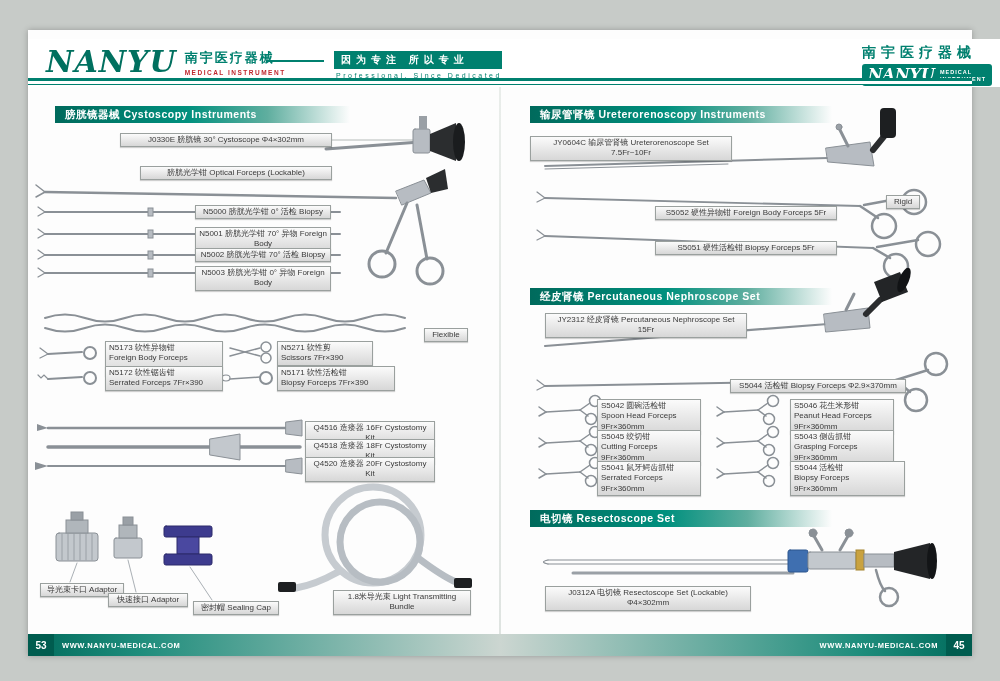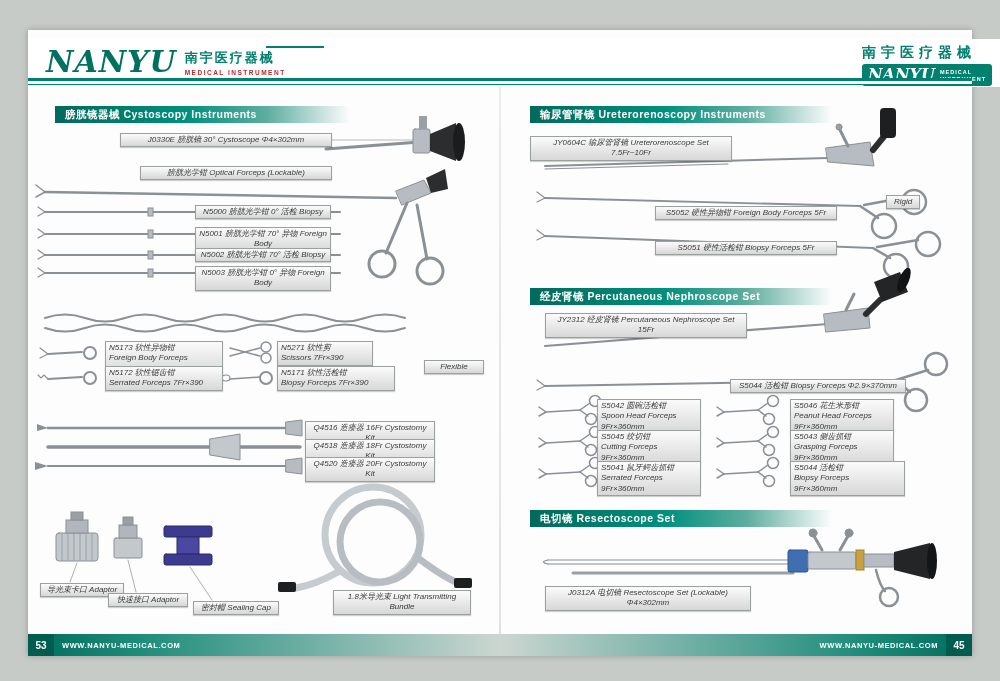--- a/index.html
+++ b/index.html
@@ -20,21 +20,21 @@
   .slogan-cn{background:#00806F;color:#fff;font-size:10px;font-weight:bold;letter-spacing:5px;padding:2px 7px;}
   .slogan-en{color:#00806F;font-size:7px;letter-spacing:2.5px;margin-top:3px;padding-left:2px;}
   .logo-right{position:absolute;right:26px;top:5px;display:flex;flex-direction:column;align-items:flex-start;}
   .lr-cn{font-size:14px;font-weight:bold;color:#00806F;letter-spacing:5px;}
   .lr-box{margin-top:2px;display:flex;align-items:stretch;background:#00806F;border-radius:3px;padding:2px 6px;gap:5px;}
   .lr-brand{font-family:"DejaVu Serif",serif;font-style:italic;font-weight:bold;font-size:16px;color:#fff;line-height:18px;}
   .lr-sub{display:flex;flex-direction:column;justify-content:center;gap:1px;}
   .lr-sub span{font-size:5.5px;font-weight:bold;color:#fff;letter-spacing:1px;line-height:6px;}
   
   .banner{position:absolute;z-index:2;height:17px;line-height:17px;color:#fff;font-size:10.5px;font-weight:bold;padding-left:10px;box-sizing:border-box;background:linear-gradient(90deg,#006a5c 0%,#00907e 45%,#5fae9f 72%,rgba(199,207,203,0) 100%);letter-spacing:.5px;white-space:nowrap;overflow:hidden;}
-  .lbl{position:absolute;z-index:2;background:linear-gradient(180deg,#fbfbfb,#d7d7d7);border:1px solid #9aa09e;color:#3a3a3a;font-size:8px;line-height:1.3;padding:1px 3px;white-space:pre-line;text-align:center;box-sizing:border-box;box-shadow:0 1px 1px rgba(0,0,0,.18);font-style:italic;}
+  .lbl{position:absolute;z-index:2;background:linear-gradient(180deg,#fbfbfb,#d7d7d7);border:1px solid #9aa09e;color:#3a3a3a;font-size:8px;line-height:1.3;padding:1px 3px;white-space:pre-line;text-align:center;box-sizing:border-box;box-shadow:0 1px 1px rgba(0,0,0,.18);}
   .ml{text-align:left;}
   
   .art{position:absolute;left:0;top:0;z-index:1;}
   
   .footer{position:absolute;left:0;bottom:0;width:944px;height:22px;z-index:3;display:flex;align-items:center;background:linear-gradient(90deg,#006b5c 0%,#1f8d7c 12%,#ccd6d1 50%,#1f8d7c 88%,#006b5c 100%);}
   .pagenum{width:26px;height:22px;background:#005c4f;color:#fff;font-size:10px;font-weight:bold;display:flex;align-items:center;justify-content:center;}
   .site{color:#fff;font-size:7.5px;font-weight:bold;letter-spacing:.6px;margin:0 8px;}
   .spacer{flex:1;}
 </style>
 </head>
@@ -46,20 +46,24 @@
     <div class="hdr">
       <div class="logo-left">
         <div class="brand-big">NANYU</div>
         <div class="logo-cn-col">
           <div class="logo-cn">南宇医疗器械</div>
           <div class="logo-sub">MEDICAL INSTRUMENT</div>
         </div>
       </div>
       <div class="slogan">
         <div class="dash"></div>
+        <div class="slogan-col">
+          <div class="slogan-cn">因为专注 所以专业</div>
+          <div class="slogan-en">Professional, Since Dedicated</div>
+        </div>
       </div>
       <div class="logo-right">
         <div class="lr-cn">南宇医疗器械</div>
         <div class="lr-box">
           <div class="lr-brand">NANYU</div>
           <div class="lr-sub">
             <span>MEDICAL</span>
             <span>INSTRUMENT</span>
           </div>
         </div>
@@ -262,21 +266,21 @@
     <div class="banner" style="left:502px;top:76px;width:302px;">输尿管肾镜 Ureterorenoscopy Instruments</div>
     <div class="banner" style="left:502px;top:258px;width:302px;">经皮肾镜 Percutaneous Nephroscope Set</div>
     <div class="banner" style="left:502px;top:480px;width:302px;">电切镜  Resectoscope Set</div>
 
     <div class="lbl" style="left:92px;top:103px;width:212px;">J0330E 膀胱镜 30°  Cystoscope  Φ4×302mm</div>
     <div class="lbl" style="left:112px;top:136px;width:192px;">膀胱光学钳 Optical Forceps (Lockable)</div>
     <div class="lbl" style="left:167px;top:175px;width:136px;">N5000 膀胱光学钳 0°  活检 Biopsy</div>
     <div class="lbl" style="left:167px;top:197px;width:136px;">N5001 膀胱光学钳 70°  异物 Foreign Body</div>
     <div class="lbl" style="left:167px;top:218px;width:136px;">N5002 膀胱光学钳 70°  活检 Biopsy</div>
     <div class="lbl" style="left:167px;top:236px;width:136px;">N5003 膀胱光学钳 0°  异物 Foreign Body</div>
-    <div class="lbl" style="left:396px;top:298px;width:60px;margin-top:32px;">Flexible</div>
+    <div class="lbl" style="left:396px;top:298px;width:44px;">Flexible</div>
     <div class="lbl ml" style="left:77px;top:311px;width:118px;">N5173 软性异物钳
 Foreign Body Forceps 7Fr×390</div>
     <div class="lbl ml" style="left:249px;top:311px;width:96px;">N5271 软性剪
 Scissors 7Fr×390</div>
     <div class="lbl ml" style="left:77px;top:336px;width:118px;">N5172 软性锯齿钳
 Serrated Forceps 7Fr×390</div>
     <div class="lbl ml" style="left:249px;top:336px;width:118px;">N5171 软性活检钳
 Biopsy Forceps 7Fr×390</div>
     <div class="lbl" style="left:277px;top:391px;width:130px;">Q4516 造瘘器 16Fr Cystostomy Kit</div>
     <div class="lbl" style="left:277px;top:409px;width:130px;">Q4518 造瘘器 18Fr Cystostomy Kit</div>

